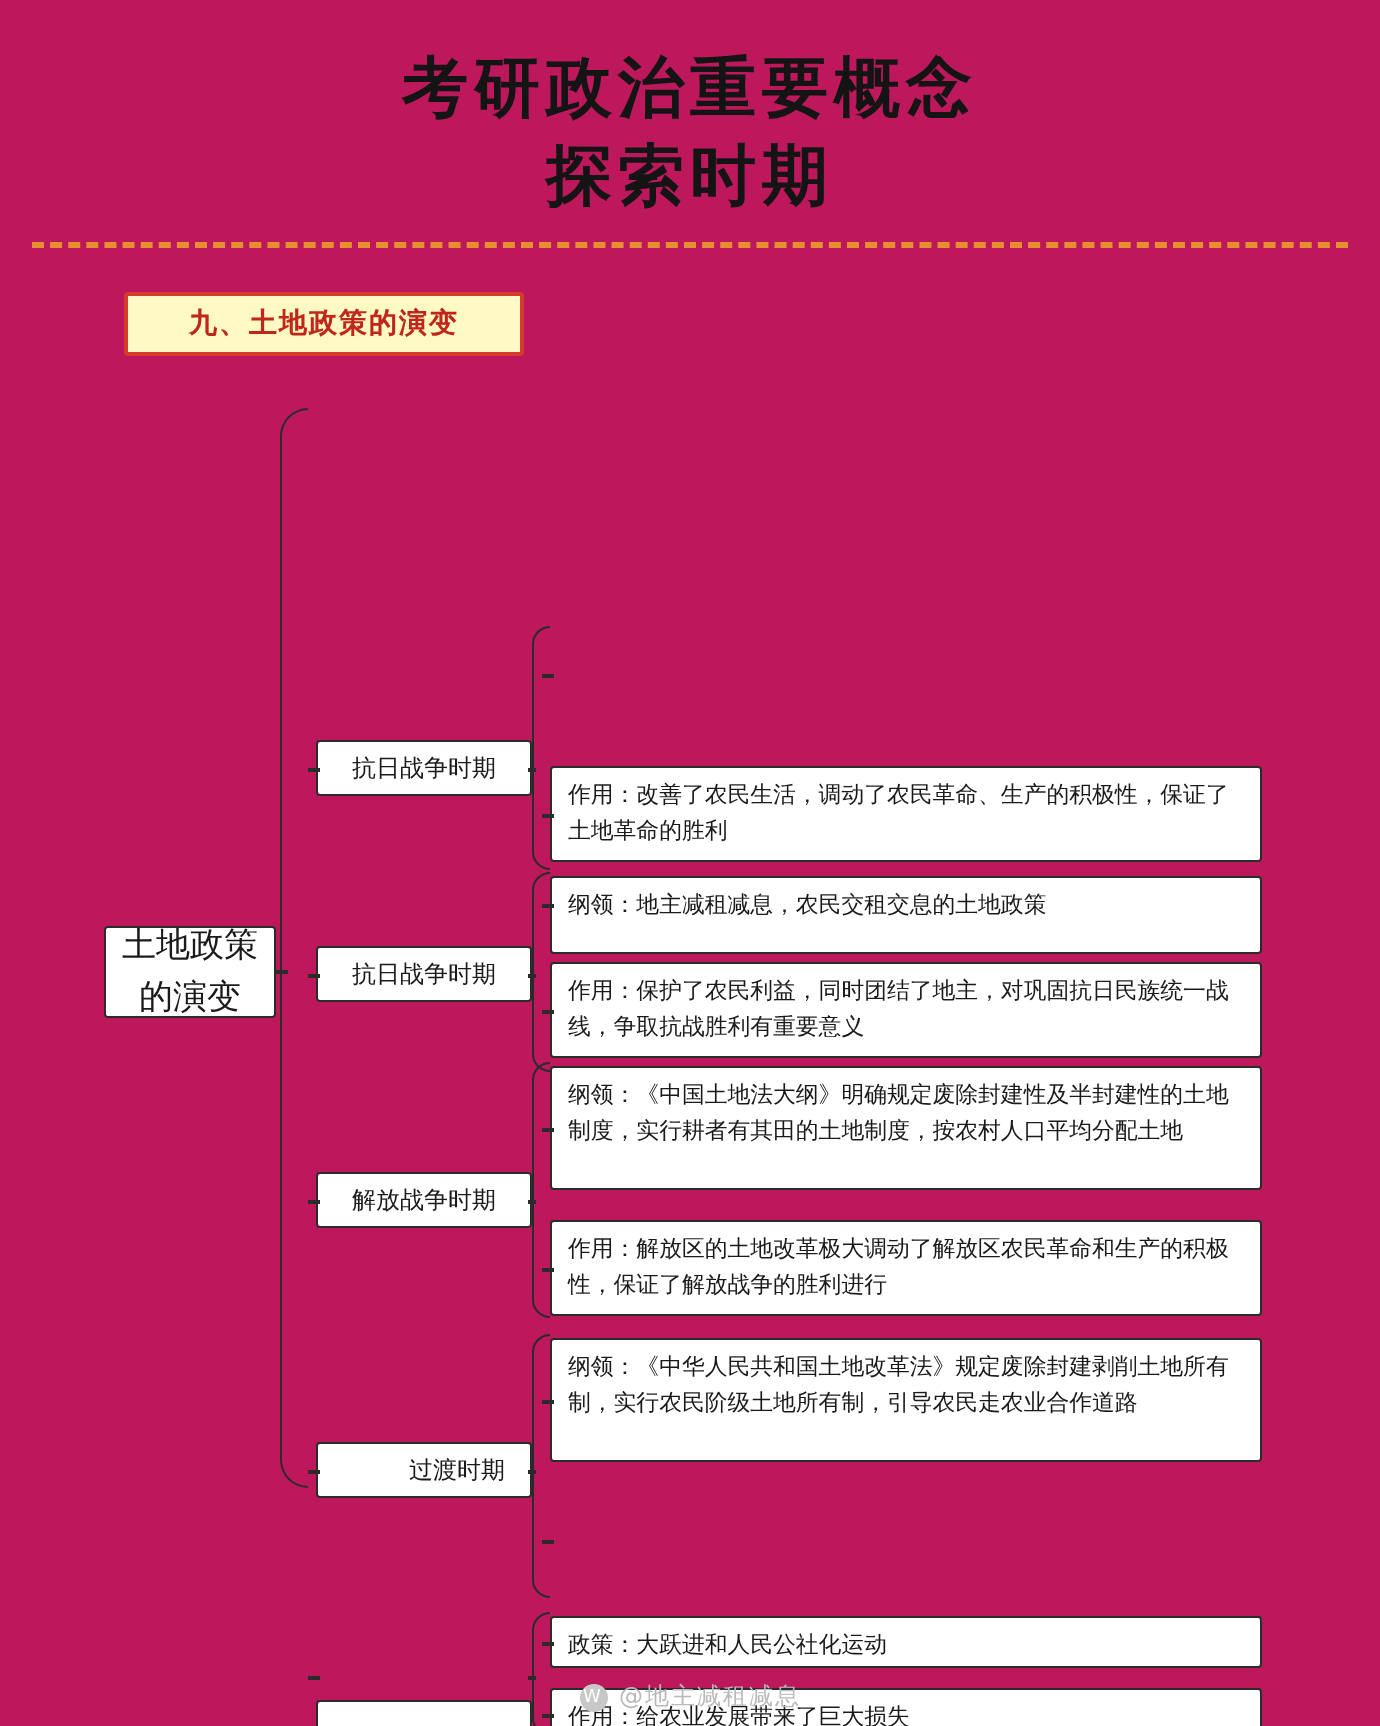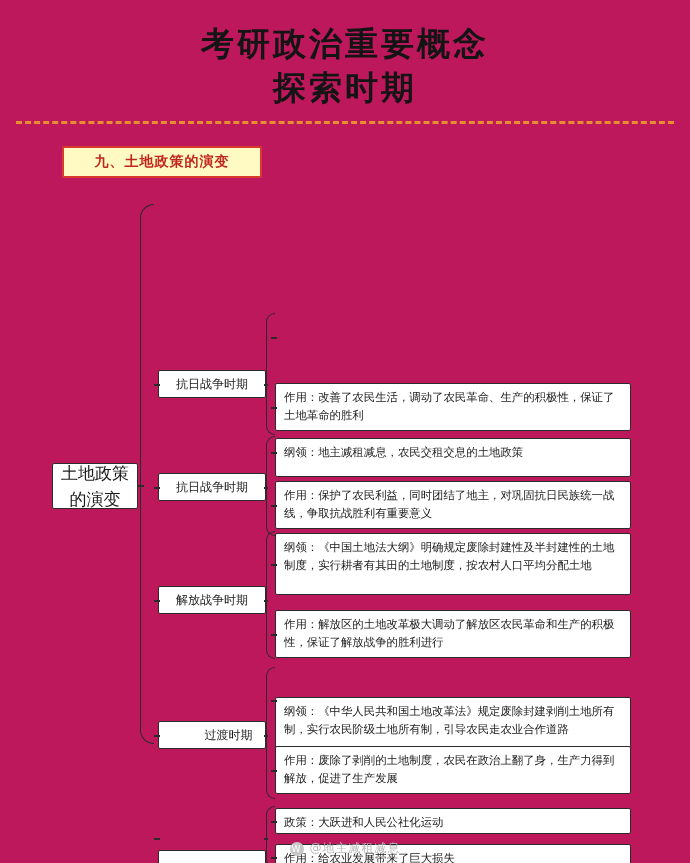--- a/index.html
+++ b/index.html
@@ -190,27 +190,24 @@
     <div class="ln h" style="left:271px; top:440px; width:6px;"></div>
     <div class="node detail" style="left:275px; top:486px; width:356px; height:48px;">
         <span class="txt">作用：解放区的土地改革极大调动了解放区农民革命和生产的积极性，保证了解放战争的胜利进行</span>
       </div>
     <div class="ln h" style="left:271px; top:510px; width:6px;"></div>
 
     <div class="node stage" style="left:158px; top:597px; width:108px; height:28px;padding-left:40px;">过渡时期</div>
     <div class="ln h" style="left:154px; top:611px; width:6px;"></div>
     <div class="brace small" style="left:266px; top:543px; height:132px;"></div>
     <div class="ln h" style="left:264px; top:611px; width:4px;"></div>
-    <div class="node detail" style="left:275px; top:545px; width:356px; height:62px;margin-top:28px;">
+    <div class="node detail" style="left:275px; top:545px; width:356px; height:62px;">
         <span class="txt">纲领：《中华人民共和国土地改革法》规定废除封建剥削土地所有制，实行农民阶级土地所有制，引导农民走农业合作道路</span>
       </div>
     <div class="ln h" style="left:271px; top:576px; width:6px;"></div>
-    <div class="node detail" style="left:275px; top:622px; width:356px; height:48px;">
-        <span class="txt">作用：废除了剥削的土地制度，农民在政治上翻了身，生产力得到解放，促进了生产发展</span>
-      </div>
     <div class="ln h" style="left:271px; top:646px; width:6px;"></div>
 
     <div class="node stage" style="left:158px; top:726px; width:108px; height:43px;">探索时期</div>
     <div class="ln h" style="left:154px; top:714px; width:6px;"></div>
     <div class="brace small" style="left:266px; top:682px; height:62px;"></div>
     <div class="ln h" style="left:264px; top:714px; width:4px;"></div>
     <div class="node detail" style="left:275px; top:684px; width:356px; height:26px;">
         <span class="txt">政策：大跃进和人民公社化运动</span>
       </div>
     <div class="ln h" style="left:271px; top:697px; width:6px;"></div>

